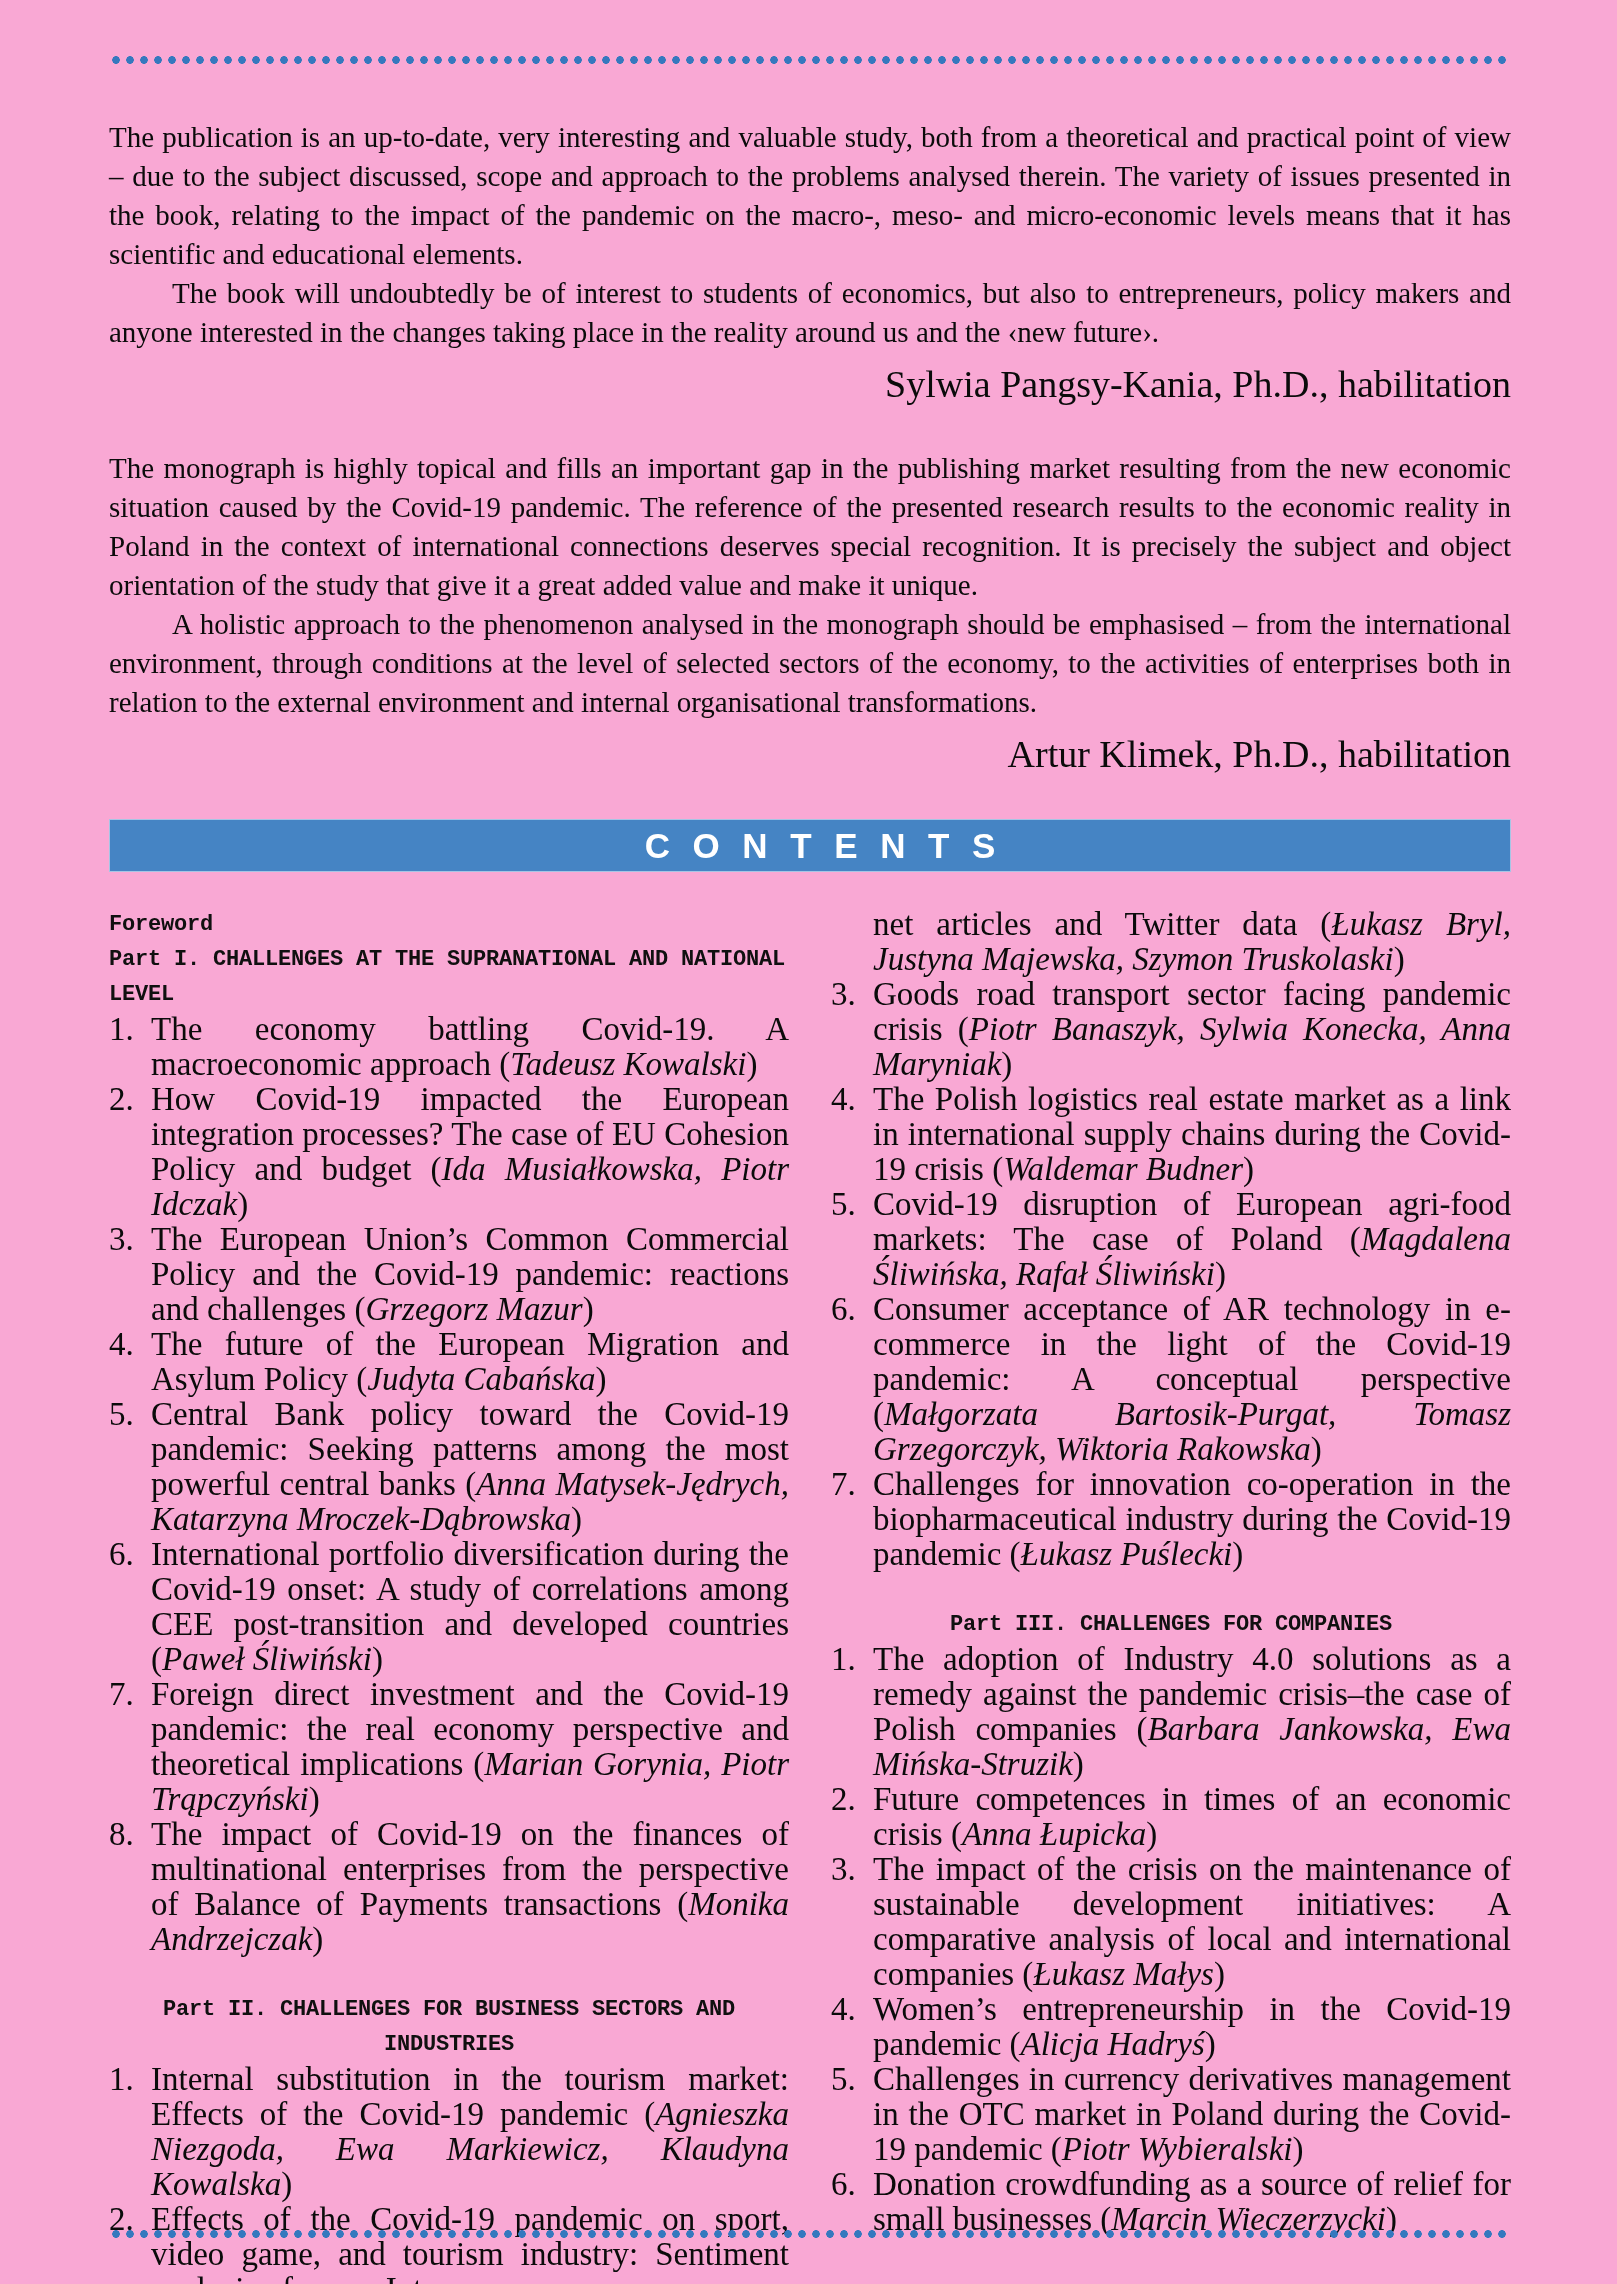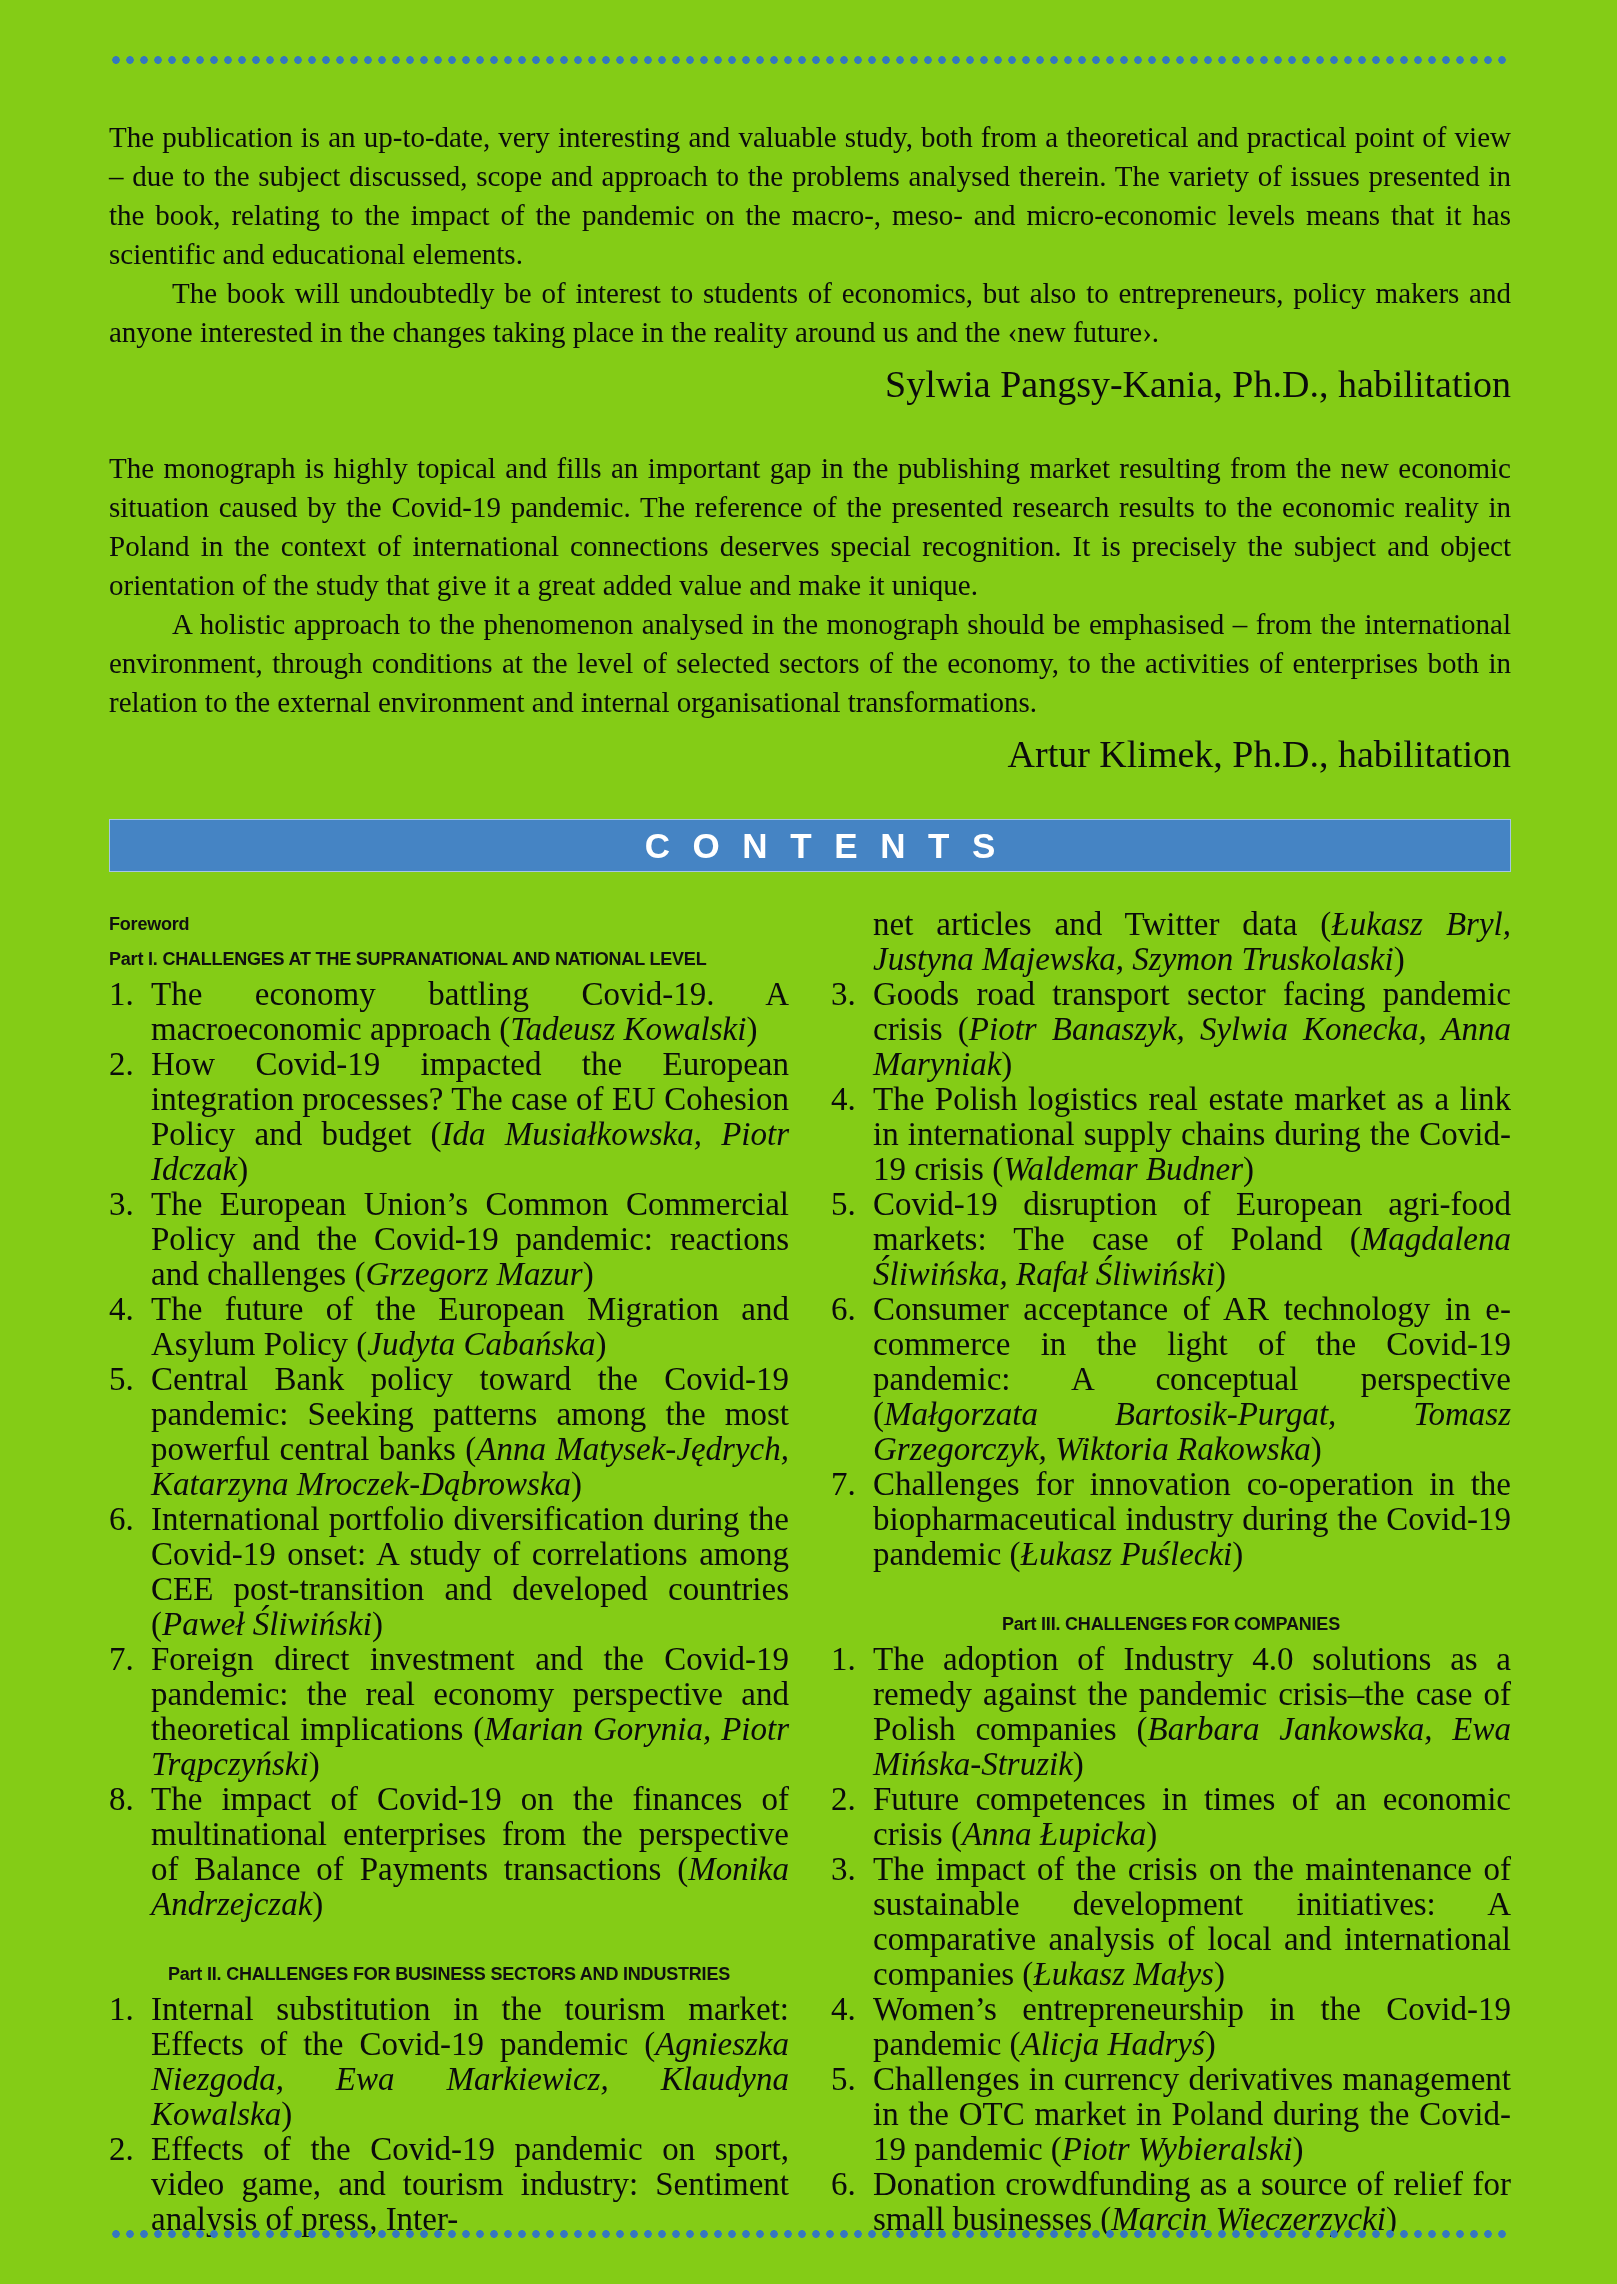--- a/index.html
+++ b/index.html
@@ -1,20 +1,20 @@
 <!DOCTYPE html>
 <html style="font-size:13px"><head>
 <meta charset="utf-8">
 <style>
   html, body { margin: 0; padding: 0; background: #ffffff; }
   .page {
     position: relative;
     width: 1618px;
     height: 2284px;
-    background: #84cc16;
+    background: #f9a8d4;
     box-sizing: border-box;
     padding: 118px 107px 0 109px;
     font-family: "Liberation Serif", serif;
     color: #0b0b0b;
     overflow: hidden;
   }
   .dotline {
     position: absolute;
     left: 109px;
     right: 107px;
@@ -63,23 +63,23 @@
     white-space: nowrap;
   }
 
   .toc {
     display: flex;
     gap: 42px;
     margin-top: 35px;
   }
   .toc-col { flex: 1 1 0; min-width: 0; }
   .toc-heading {
-    font-family: Liberation Sans, sans-serif;
+    font-family: Liberation Mono, monospace;
     font-weight: bold;
-    font-size: 18px;
+    font-size: 22px;
     line-height: 35px;
     letter-spacing: -0.2px;
     color: #101010;
   }
   .toc-heading.spaced { margin-top: 35px; text-align: center; }
   .toc-item {
     display: flex;
     font-size: 33px;
     line-height: 35px;
   }

